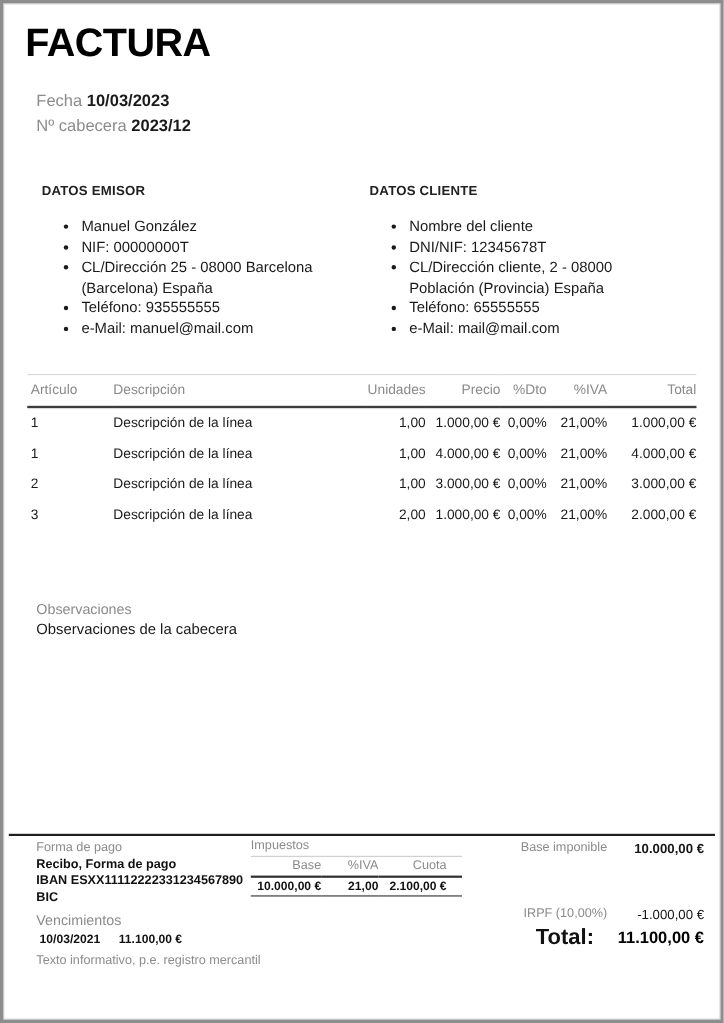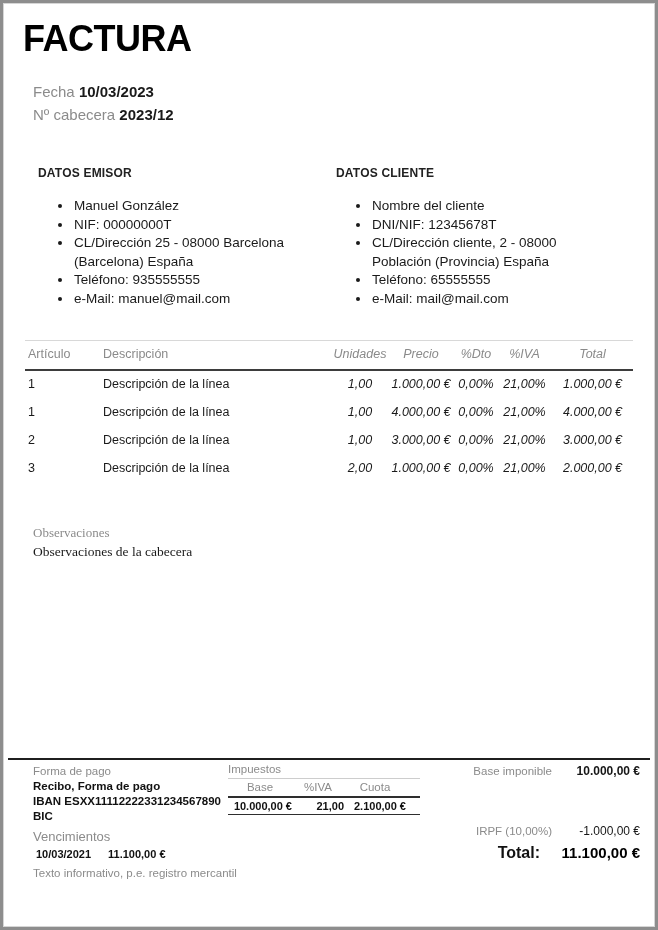--- a/index.html
+++ b/index.html
@@ -37,50 +37,50 @@
     padding:6px 0 8px 0;
   }
   table.lines td { padding:6px 0 8px 0; color:#1a1a1a; vertical-align:top; }
   table.lines .c0 { width:78px; padding-left:3px; }
   table.lines .c1 { width:230px; }
   table.lines .c2 { width:54px; }
   table.lines .c3 { width:68px; }
   table.lines .c4 { width:42px; }
   table.lines .c5 { width:55px; }
   table.lines .c6 { width:81px; }
-  table.lines .num { text-align:center;font-style:italic; }
-
-  .obs { left:30px; top:522px;font-family:Liberation Serif, serif; }
+  table.lines .num { text-align:right; }
+
+  .obs { left:30px; top:543px; }
   .obs .lbl { color:#8b8b8b; font-size:13px; }
   .obs .val { color:#1a1a1a; font-size:13.5px; margin-top:3px; }
 
   .footer-divider { left:5px; right:5px; top:755px; border-top:2px solid #1f1f1f; height:0; }
 
   .payment { left:30px; top:761px; font-size:11.5px; line-height:15px; }
   .payment .lbl { color:#8b8b8b; }
   .payment .strong { color:#111; font-weight:700; }
 
   .taxes { left:225px; top:760px; width:192px; font-size:11.5px; }
   .taxes .lbl { color:#8b8b8b; padding-bottom:3px; border-bottom:1px solid #cdcdcd; }
   .taxes table { width:100%; border-collapse:collapse; }
-  .taxes th { color:#8b8b8b; font-weight:400; padding:2px 0 3px 0; }
+  .taxes th { color:#8b8b8b; font-weight:400; text-align:right; padding:2px 0 3px 0; }
   .taxes td { color:#111; font-weight:700; font-size:11px; text-align:right; padding:2px 0;
               border-top:2px solid #2e2e2e; border-bottom:1px solid #2e2e2e; }
   .taxes .tc0 { width:64px; }
   .taxes .tc1 { width:52px; }
   .taxes .tc2 { width:76px; padding-right:14px; }
 
   .totals { right:15px; top:760px; width:252px; }
   .t-row { display:flex; align-items:flex-start; line-height:17.5px; }
   .t-lbl { flex:1; text-align:right; color:#8b8b8b; font-size:11.5px; padding-right:8px; }
   .t-val { width:80px; text-align:right; color:#161616; font-size:12px; font-weight:700; }
   .totals-irpf { right:15px; top:820px; width:252px; }
   .irpf .t-val { font-weight:400; }
   .total-final { margin-top:3px; }
-  .total-final .t-lbl { color:#111; font-weight:700; font-size:16px; }
+  .total-final .t-lbl { color:#111; font-weight:700; font-size:20px; }
   .total-final .t-val { width:92px; font-size:15px; font-weight:700; color:#000; }
 
   .venc { left:30px; top:826px; }
   .venc .lbl { color:#8b8b8b; font-size:13px; }
   .venc-row { display:flex; margin-top:4px; padding-left:3px; font-size:11px; font-weight:700; color:#111; }
   .venc-date { width:72px; }
 
   .legal { left:30px; top:864px; font-size:11.5px; color:#8b8b8b;text-align:right; }
 </style>
 </head>

